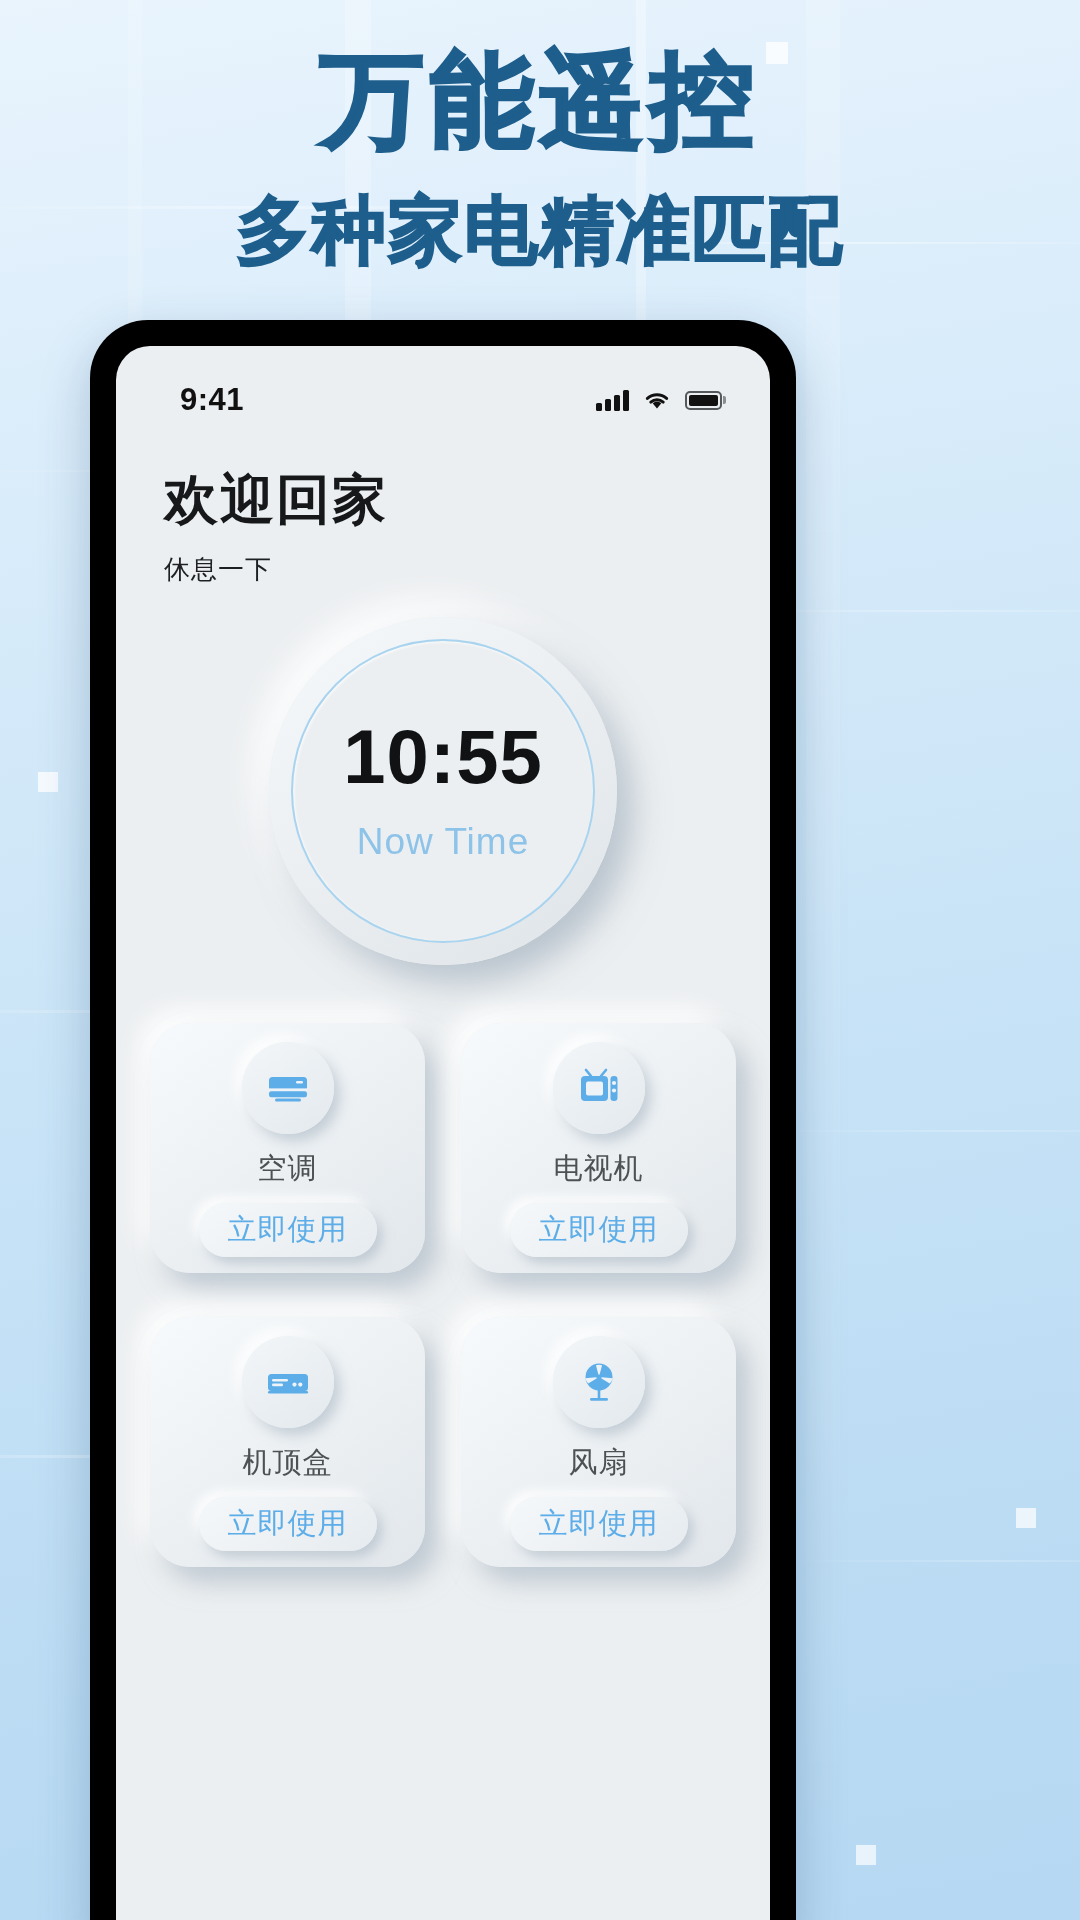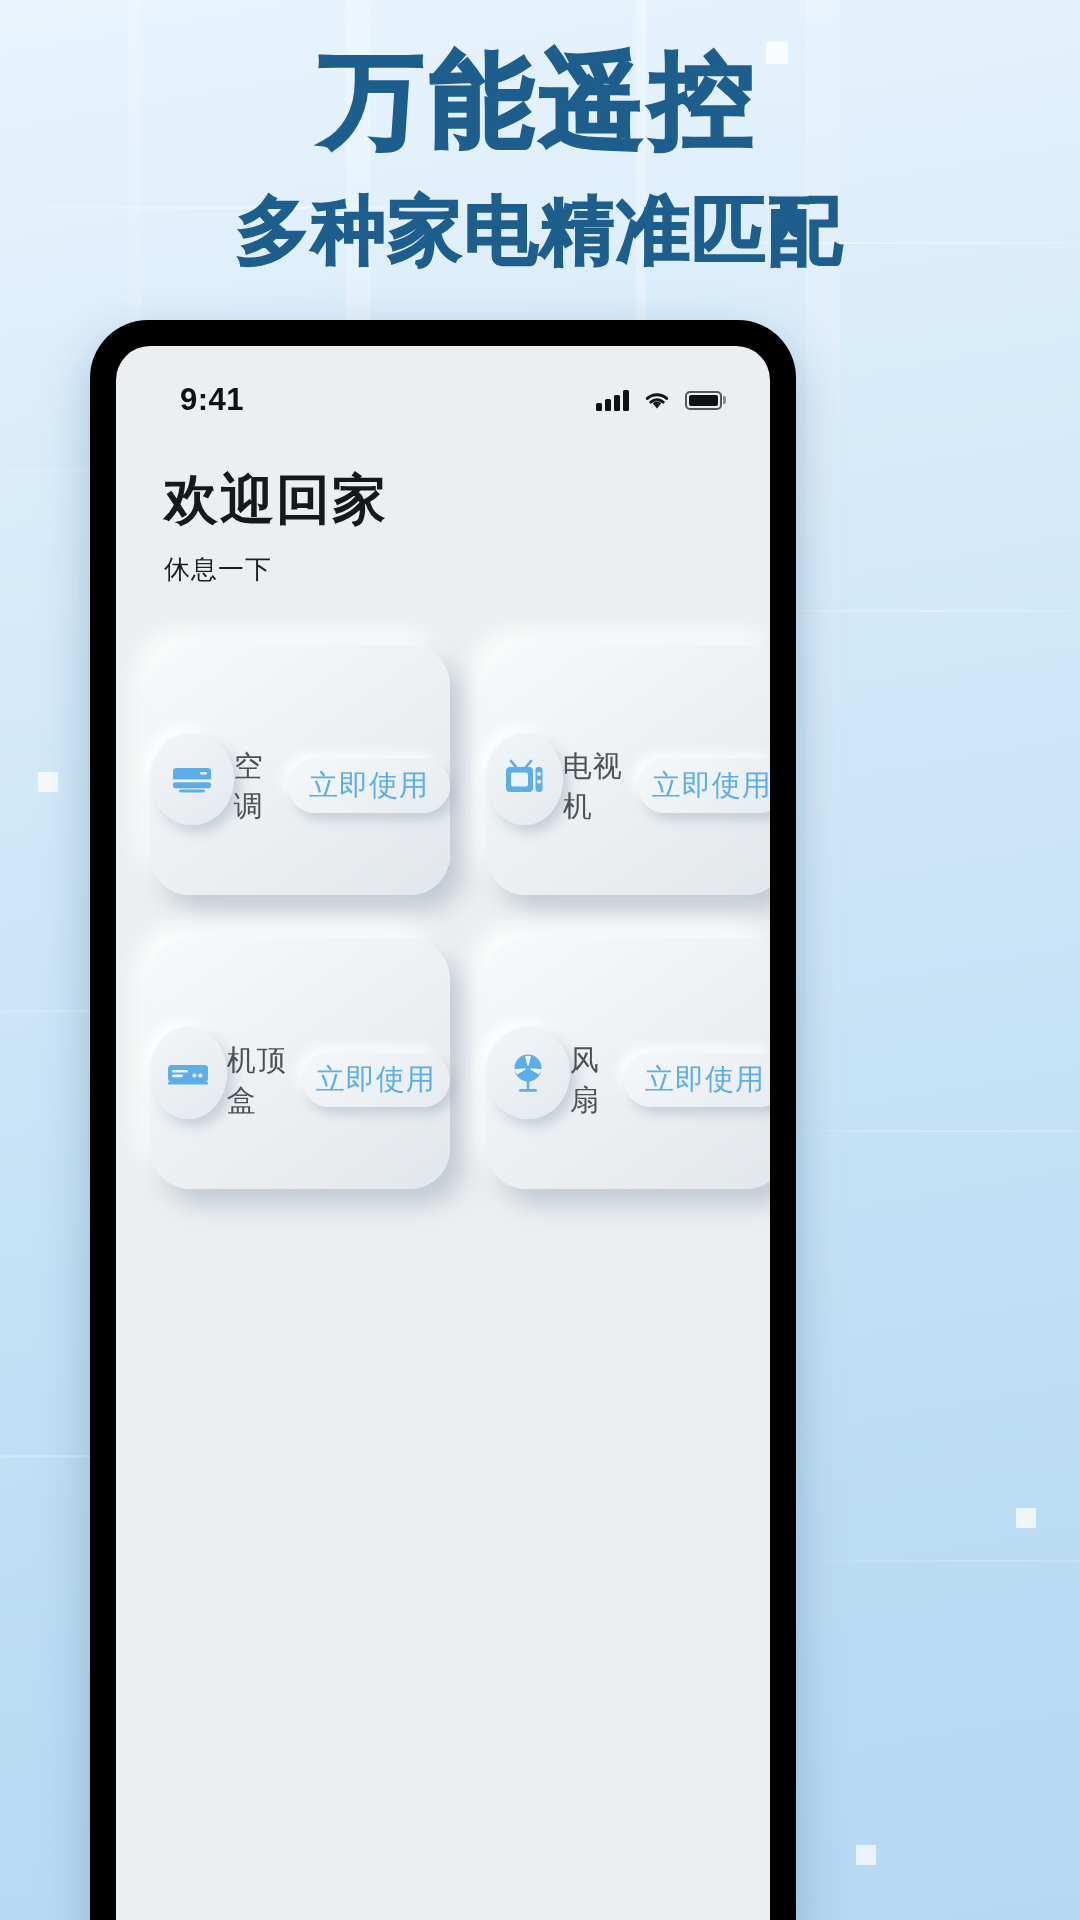--- a/index.html
+++ b/index.html
@@ -104,21 +104,21 @@
     margin-top:58px; padding:0 34px;
     display:grid; grid-template-columns:1fr 1fr;
     row-gap:44px; column-gap:36px;
   }
   .card {
     height:250px; border-radius:40px;
     background:linear-gradient(145deg,#f7fafc,#e2e7eb);
     box-shadow:
       13px 15px 26px rgba(163,177,190,.62),
       -11px -13px 24px rgba(255,255,255,.95);
-    display:flex; align-items:center;
+    display:flex; flex-direction:column; align-items:center;
     padding-top:19px;
   }
   .card-icon {
     width:92px; height:92px; border-radius:50%;
     background:linear-gradient(145deg,#f2f6f9,#e4e9ed);
     box-shadow:
       6px 7px 13px rgba(163,177,190,.55),
       -6px -7px 13px rgba(255,255,255,.95);
     display:flex; align-items:center; justify-content:center;
   }
@@ -188,20 +188,28 @@
           <span class="battcap"></span>
         </span>
       </div>
     </div>
 
     <div id="greeting">
       <div id="greet-title">欢迎回家</div>
       <div id="greet-sub">休息一下</div>
     </div>
 
+    <div id="clock-wrap">
+      <div id="clock-outer">
+        <div id="clock-inner">
+          <div id="clock-time">10:55</div>
+          <div id="clock-label">Now Time</div>
+        </div>
+      </div>
+    </div>
 
     <div id="devices">
 
       <div class="card">
         <div class="card-icon">
           <svg viewBox="0 0 48 48">
             <rect x="5" y="13" width="38" height="14" rx="3.5" fill="#5dade8"></rect>
             <rect x="32" y="17" width="7" height="2.6" rx="1.3" fill="#eef3f7"></rect>
             <rect x="5" y="24.4" width="38" height="2.8" fill="#eef3f7"></rect>
             <rect x="5" y="27.2" width="38" height="6" rx="2.2" fill="#5dade8"></rect>

